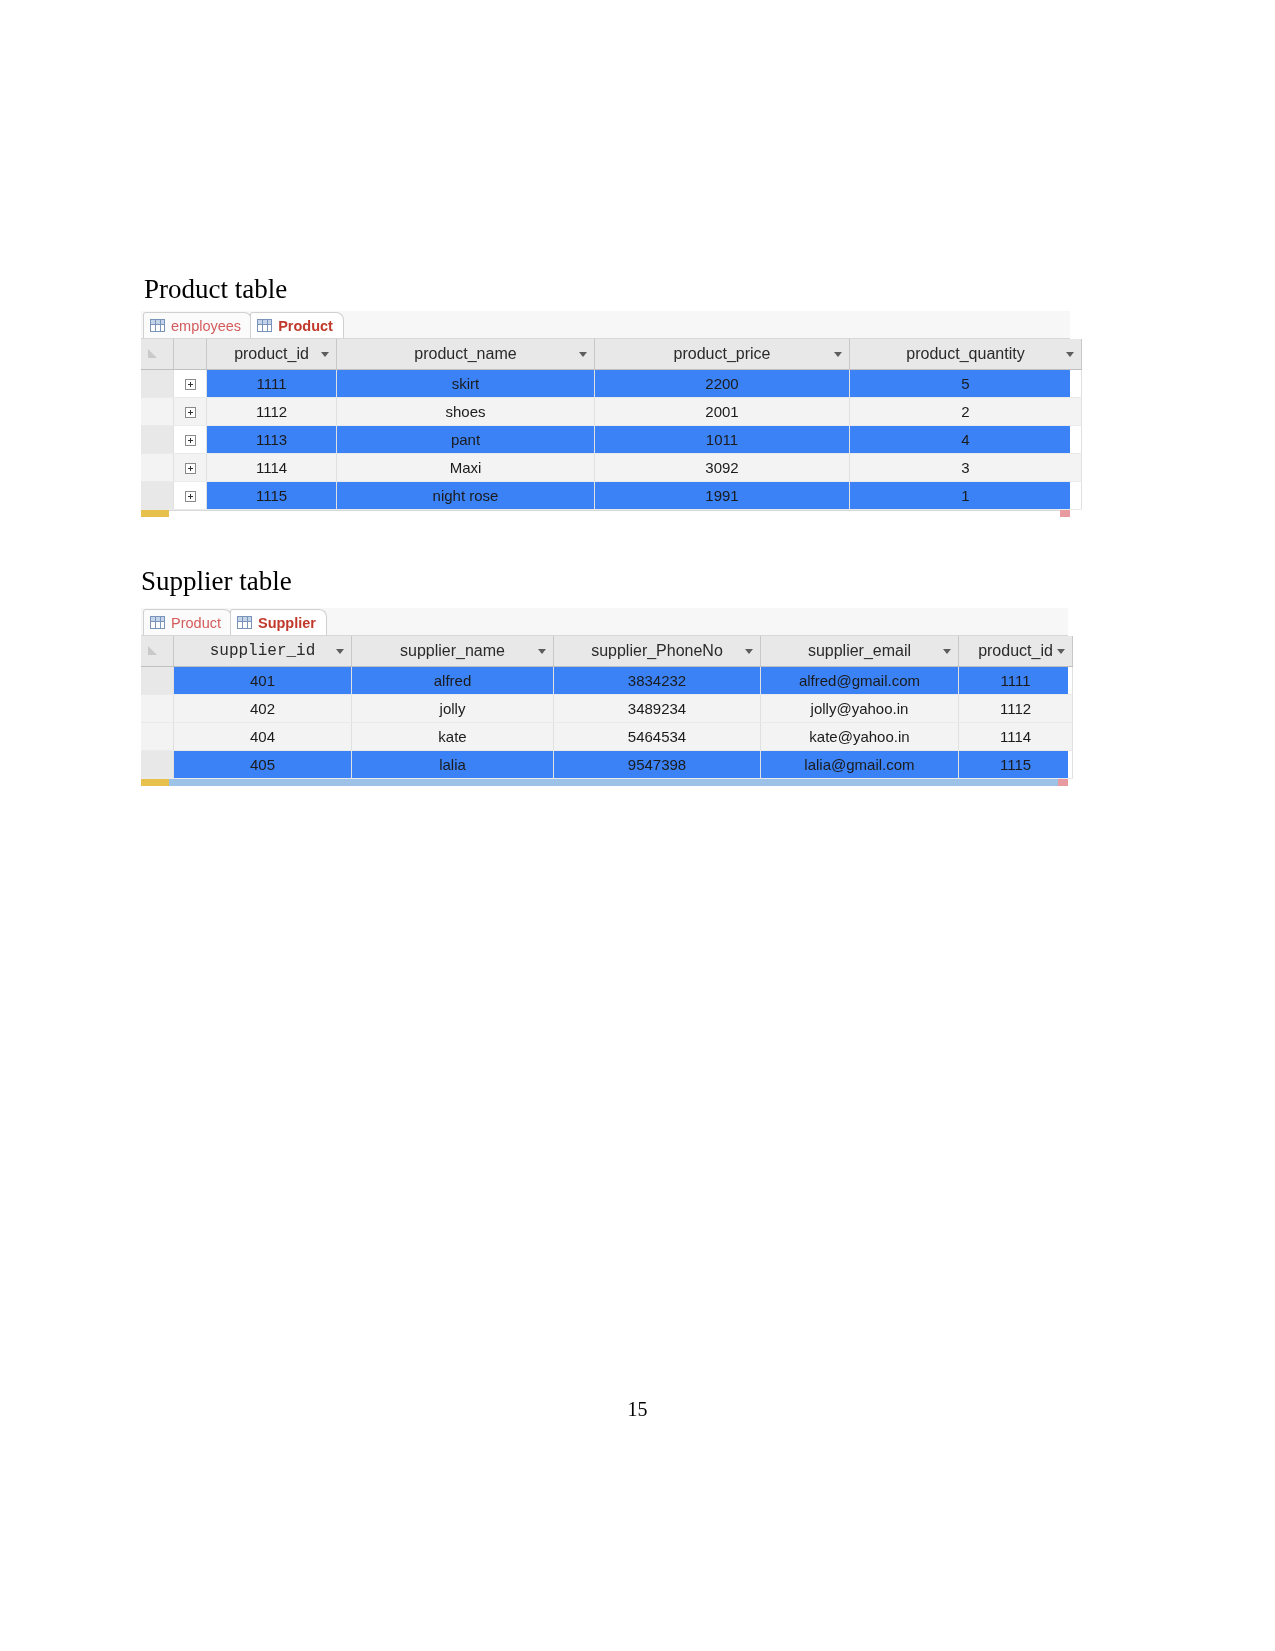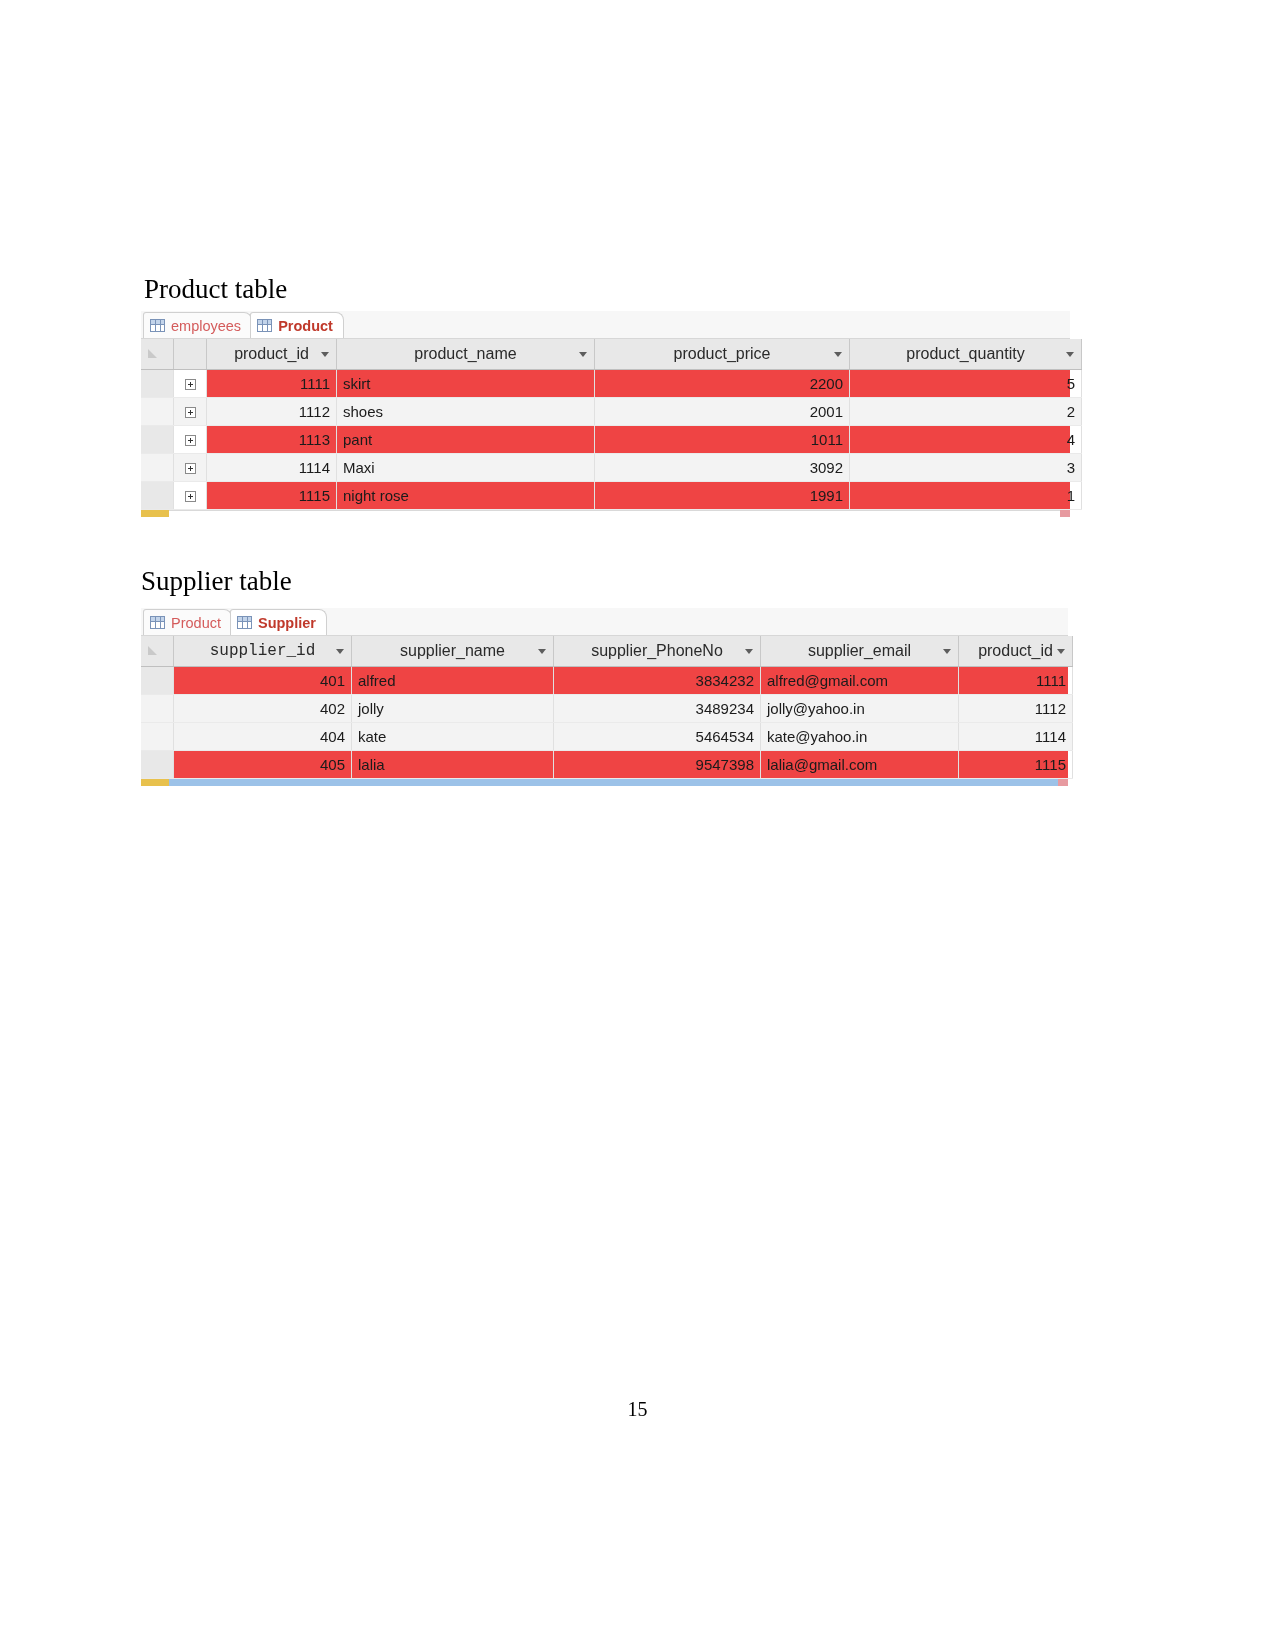--- a/index.html
+++ b/index.html
@@ -21,21 +21,21 @@
     line-height: 1.1;
   }
 
   #product-caption { position: absolute; left: 144px; top: 275px; }
   #supplier-caption { position: absolute; left: 141px; top: 567px; }
 
   
   .ds {
     position: absolute;
     font-family: "Liberation Sans", sans-serif;
-    background: #ef4444;
+    background: #3b82f6;
   }
   #product-datasheet { left: 141px; top: 311px; width: 929px; }
   #supplier-datasheet { left: 141px; top: 608px; width: 927px; }
 
   
   .tabstrip {
     display: flex;
     align-items: flex-end;
     height: 28px;
     background: #f7f7f7;
@@ -108,20 +108,21 @@
     border-right: 4px solid transparent;
     border-top: 5px solid #5d5d5d;
   }
   table.sheet td {
     height: 28px;
     padding: 0 6px;
     border-right: 1px solid #e0e0e0;
     border-bottom: 1px solid #eaeaea;
     white-space: nowrap;
     overflow: hidden;
+    text-align: center;
   }
   tr.alt td { background: #f3f3f3; }
   .num { text-align: right; }
   .txt { text-align: left; }
 
   
   th.corner {
     width: 28px;
     background: #e8e8e8;
     border-right: 1px solid #c8c8c8;

